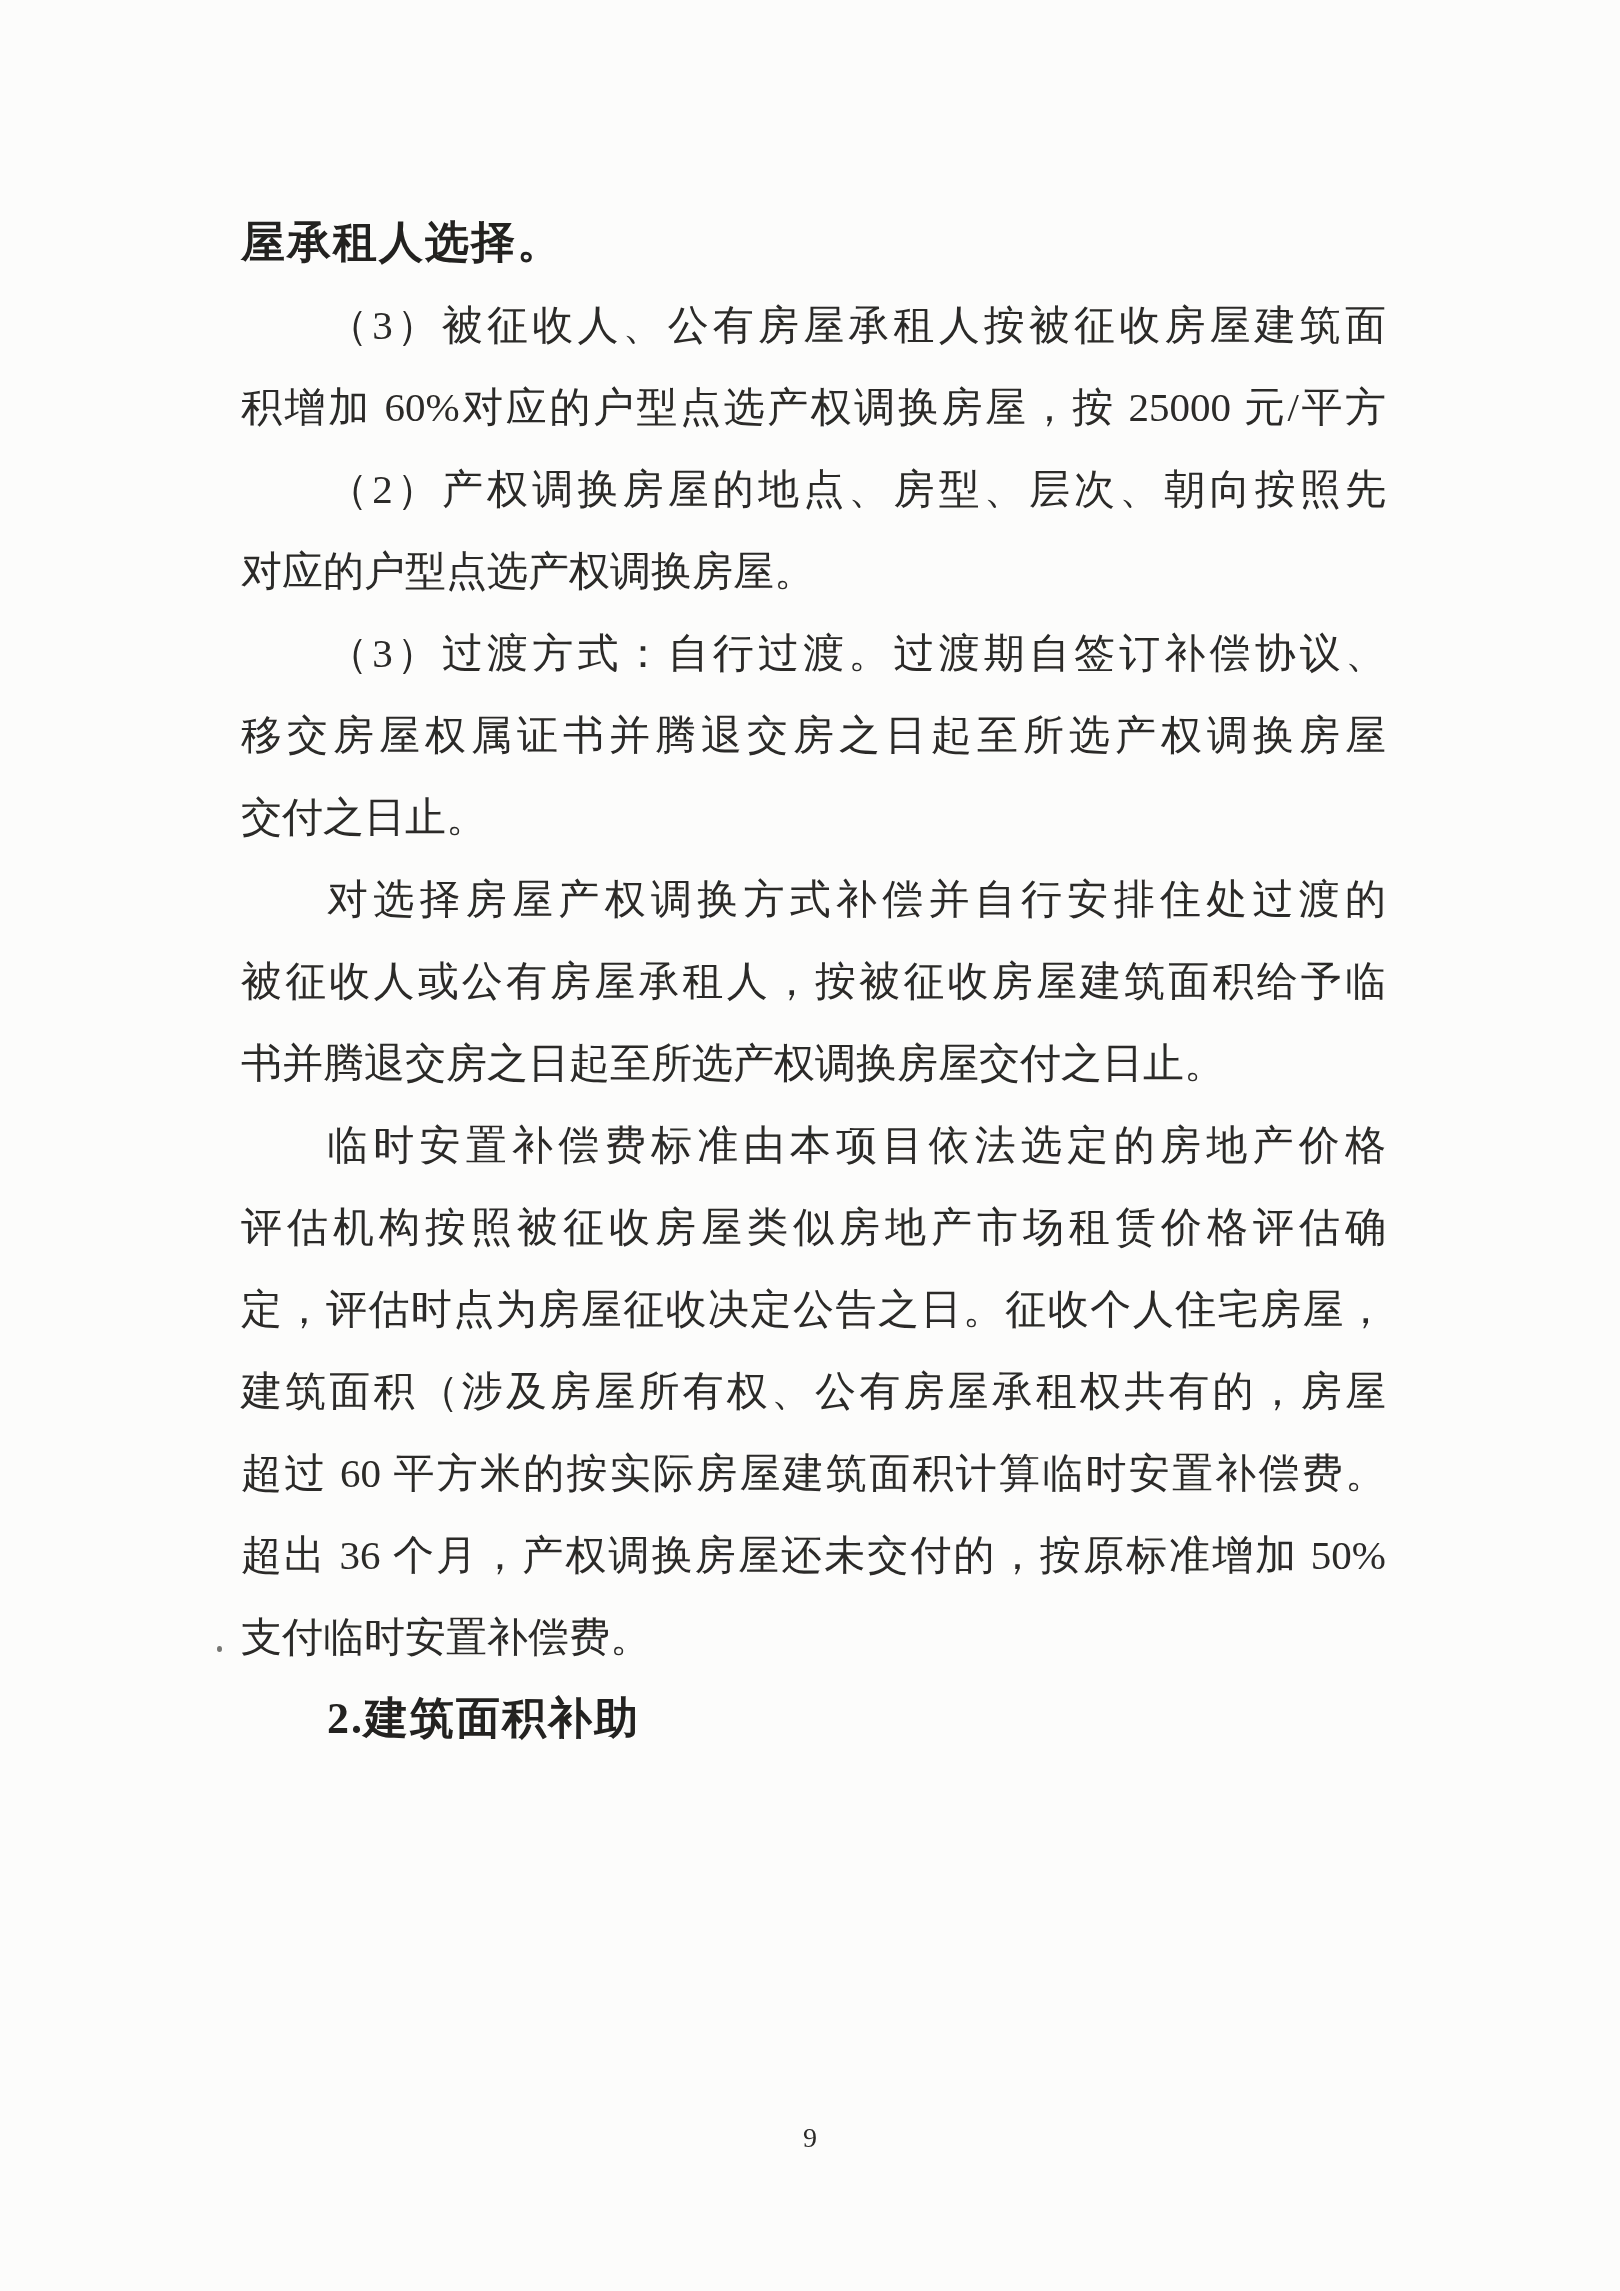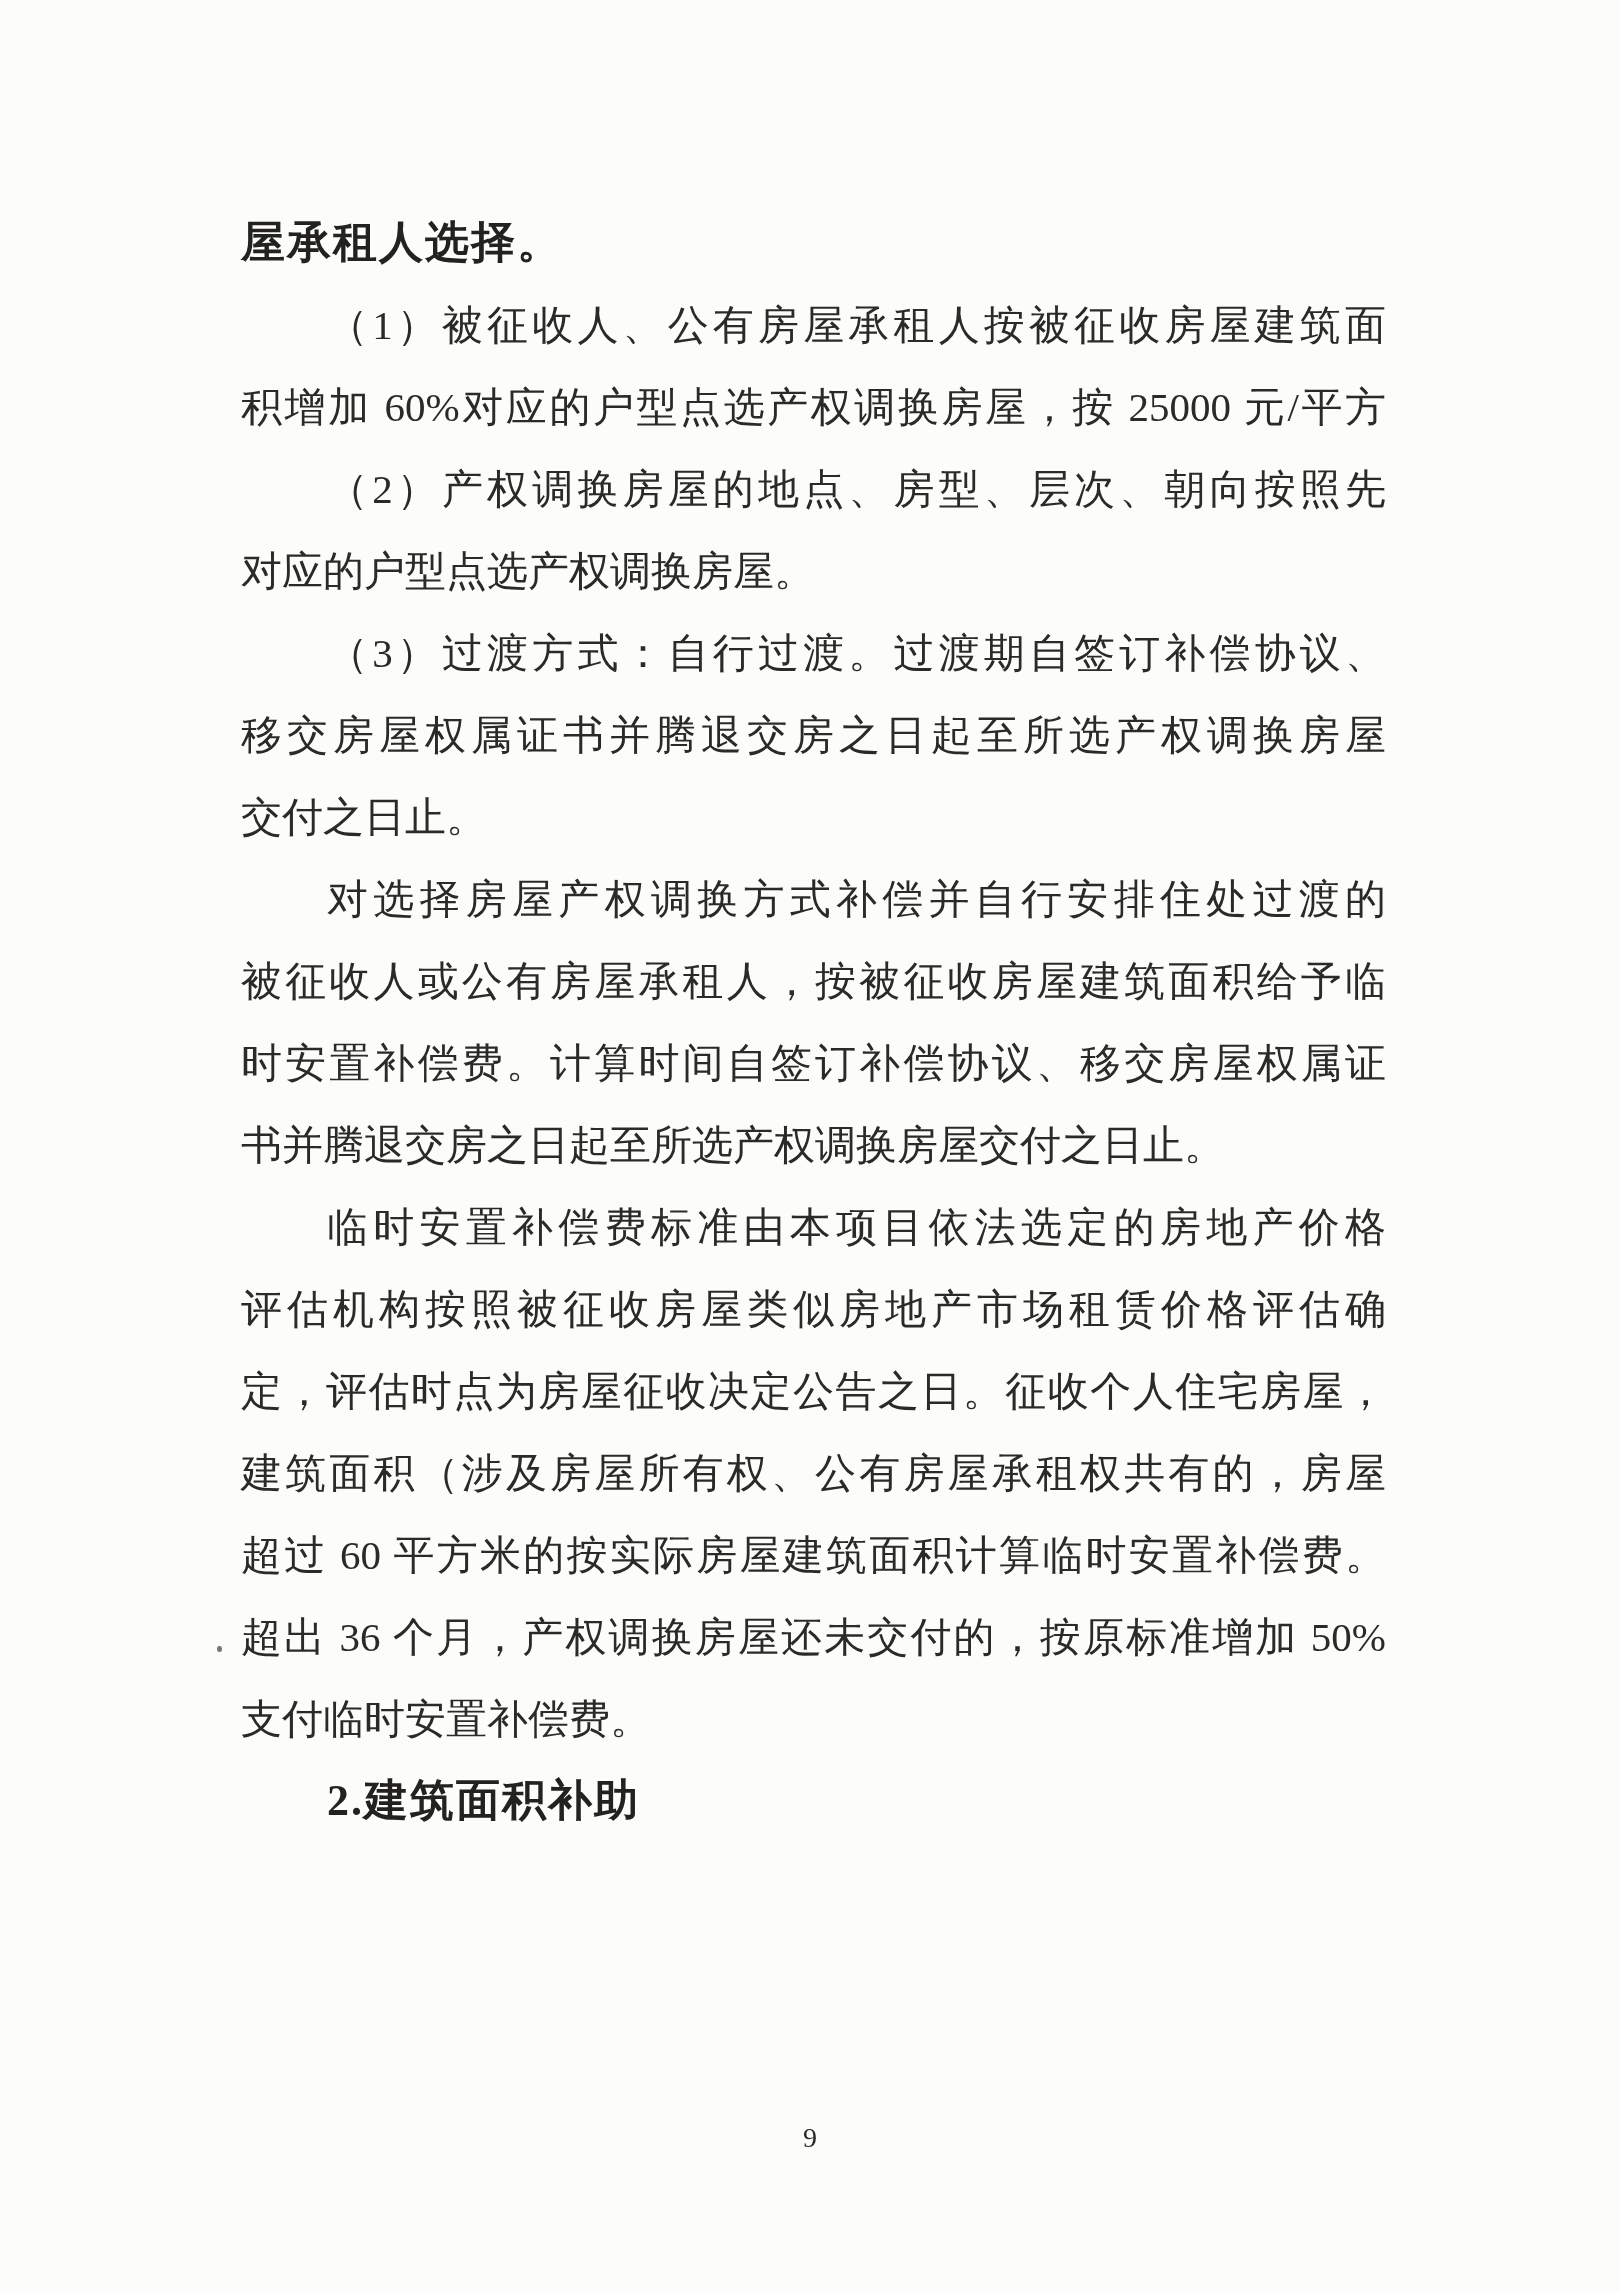--- a/index.html
+++ b/index.html
@@ -64,30 +64,29 @@
     background: #4a4946;
     opacity: 0.75;
   }
 </style>
 </head>
 <body>
 
 <div class="page">
   <div class="content">
       <div class="line bold">屋承租人选择。</div>
-      <div class="line indent justify">（1）被征收人、公有房屋承租人按被征收房屋建筑面</div>
+      <div class="line indent justify">（3）被征收人、公有房屋承租人按被征收房屋建筑面</div>
       <div class="line justify">积增加 60%对应的户型点选产权调换房屋，按 25000 元/平方</div>
       <div class="line indent justify">（2）产权调换房屋的地点、房型、层次、朝向按照先</div>
       <div class="line">对应的户型点选产权调换房屋。</div>
       <div class="line indent justify">（3）过渡方式：自行过渡。过渡期自签订补偿协议、</div>
       <div class="line justify">移交房屋权属证书并腾退交房之日起至所选产权调换房屋</div>
       <div class="line">交付之日止。</div>
       <div class="line indent justify">对选择房屋产权调换方式补偿并自行安排住处过渡的</div>
       <div class="line justify">被征收人或公有房屋承租人，按被征收房屋建筑面积给予临</div>
-      <div class="line justify">时安置补偿费。计算时间自签订补偿协议、移交房屋权属证</div>
       <div class="line">书并腾退交房之日起至所选产权调换房屋交付之日止。</div>
       <div class="line indent justify">临时安置补偿费标准由本项目依法选定的房地产价格</div>
       <div class="line justify">评估机构按照被征收房屋类似房地产市场租赁价格评估确</div>
       <div class="line justify">定，评估时点为房屋征收决定公告之日。征收个人住宅房屋，</div>
       <div class="line justify">建筑面积（涉及房屋所有权、公有房屋承租权共有的，房屋</div>
       <div class="line justify">超过 60 平方米的按实际房屋建筑面积计算临时安置补偿费。</div>
       <div class="line justify">超出 36 个月，产权调换房屋还未交付的，按原标准增加 50%</div>
       <div class="line">支付临时安置补偿费。</div>
       <div class="line bold indent">2.建筑面积补助</div>
     </div>

